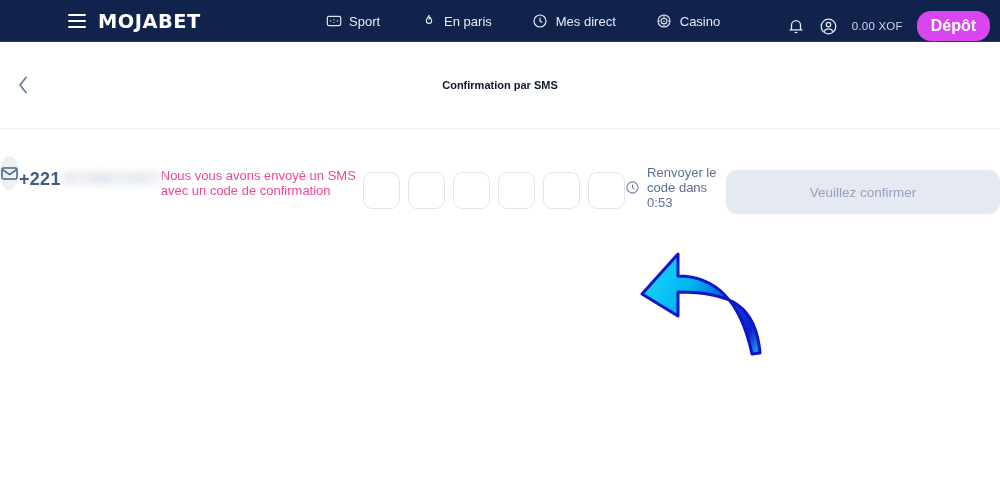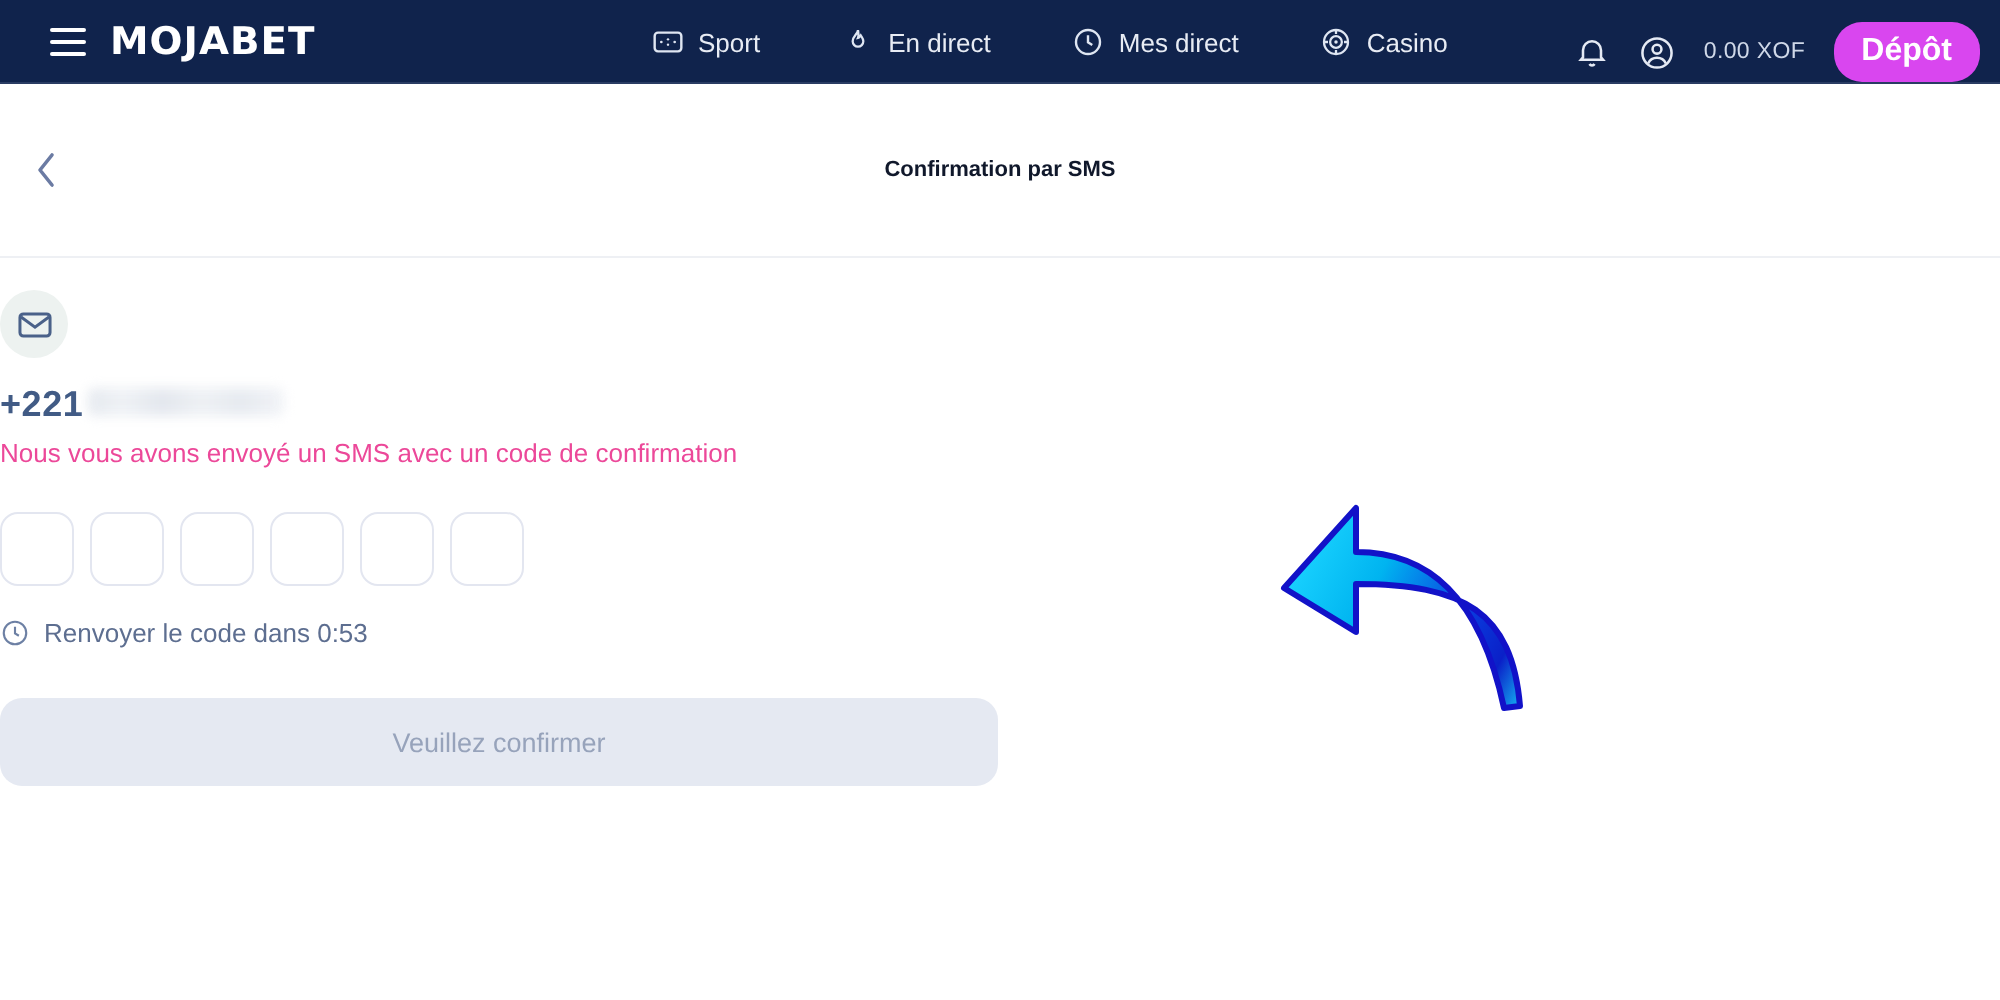--- a/index.html
+++ b/index.html
@@ -16,20 +16,21 @@
     width: 1000px; height: 42px;
     background: #10234c;
     border-bottom: 1px solid #2a3c63;
     display: flex; align-items: center;
   }
   .header-left {
     display: flex; align-items: center;
     gap: 13px;
     padding-left: 25px;
     width: 300px;
+    margin-left: 43px;
   }
   .burger { width: 18px; height: 14px; display: flex; flex-direction: column; justify-content: space-between; cursor: pointer; }
   .burger i { display: block; height: 2px; background: #ffffff; border-radius: 1px; }
   .logo {
     color: #ffffff;
     font-size: 19px;
     font-weight: bold;
     letter-spacing: 0.5px;
     font-family: "DejaVu Sans", sans-serif;
     transform: scaleX(1.02);
@@ -86,21 +87,21 @@
   }
   .page-title {
     font-size: 11px;
     font-weight: bold;
     color: #10182b;
   }
 
   
   .content {
     width: 1000px;
-    display: flex; flex-direction: column; align-items: flex-start;
+    display: flex; flex-direction: row; align-items: center;
     padding-top: 16px;
   }
   .mail-circle {
     width: 34px; height: 34px;
     border-radius: 50%;
     background: #edf2f0;
     display: flex; align-items: center; justify-content: center;
     margin-bottom: 13px;
   }
   .phone {
@@ -196,21 +197,21 @@
       </span>
       <span>Sport</span>
     </div>
 
     <div class="nav-item">
       <span class="nav-ico">
         <svg width="16" height="16" viewBox="0 0 24 24" fill="none" stroke="#dfe6f2" stroke-width="1.7">
           <path d="M12 3c0 3-4 4.5-4 8.5a4 4 0 0 0 8 0c0-2-1.2-3.2-2-4.5-.8 1-1 1.8-2 2 1-2 0-5 0-6z"></path>
         </svg>
       </span>
-      <span>En direct</span>
+      <span>En paris</span>
     </div>
 
     <div class="nav-item">
       <span class="nav-ico">
         <svg width="16" height="16" viewBox="0 0 24 24" fill="none" stroke="#dfe6f2" stroke-width="1.8">
           <circle cx="12" cy="12" r="9"></circle>
           <path d="M12 7v5.2l3.2 2"></path>
         </svg>
       </span>
       <span>Mes direct</span>

